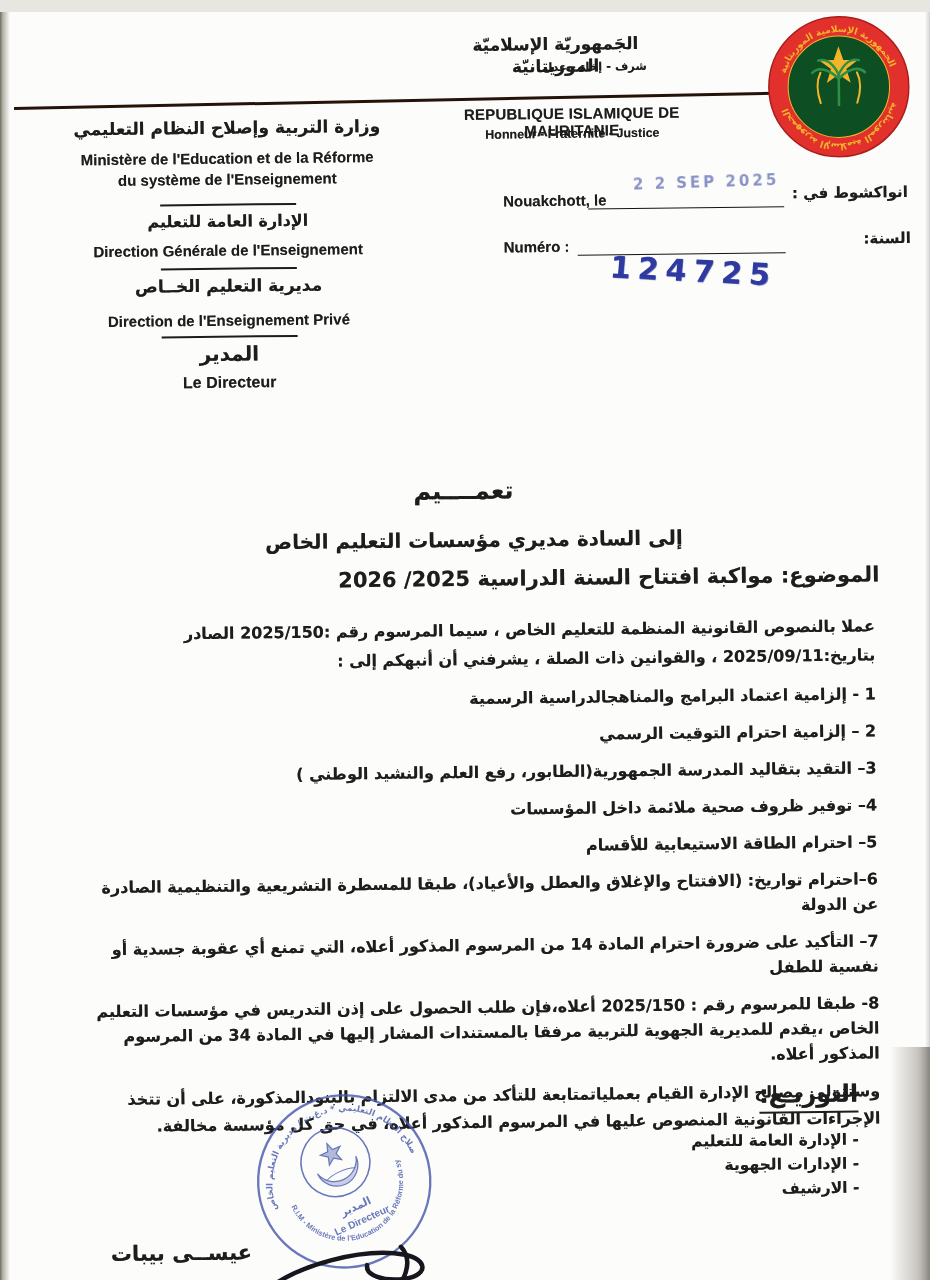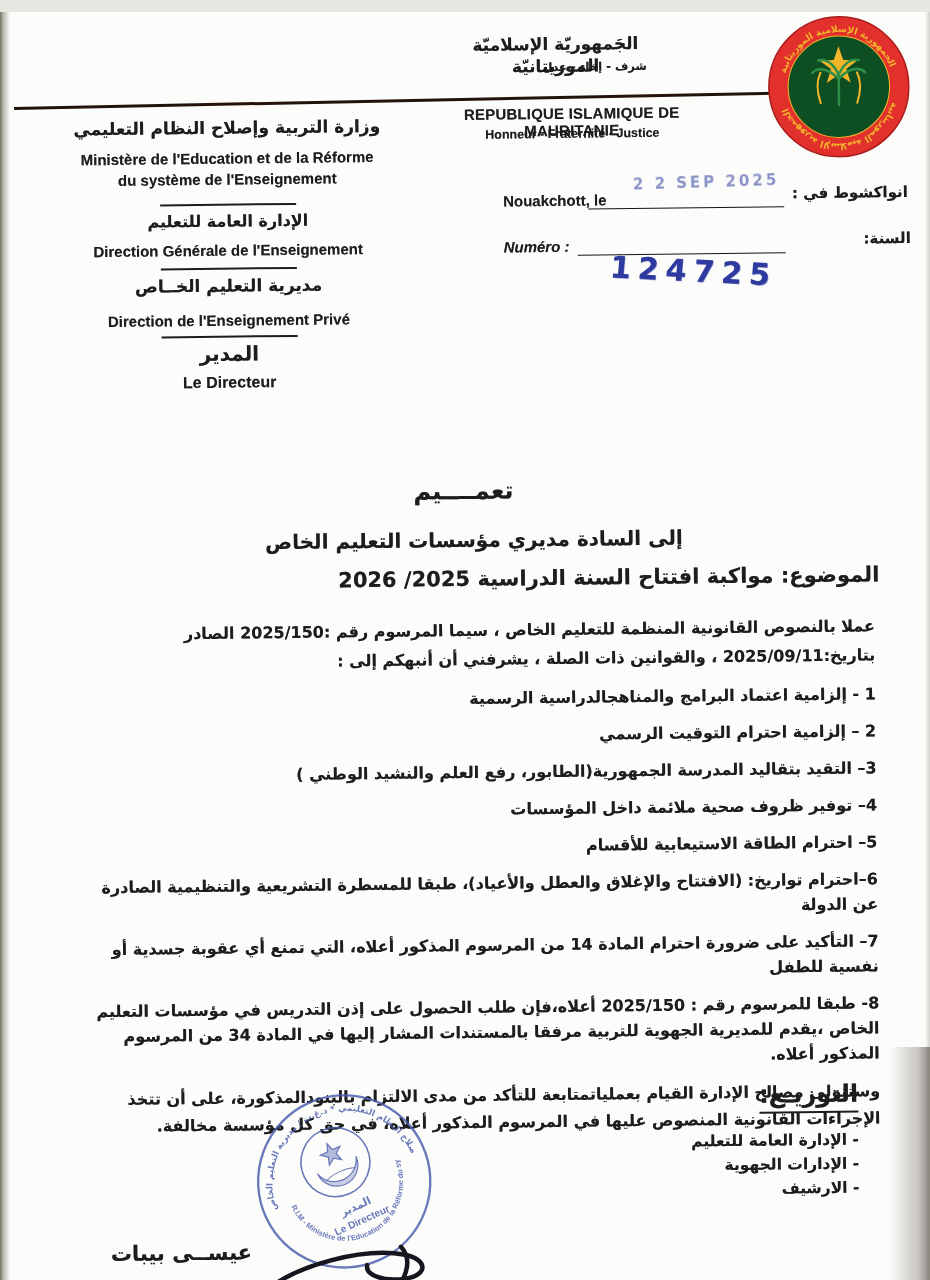--- a/index.html
+++ b/index.html
@@ -128,21 +128,21 @@
     <div class="abs fr b ctr ink lcol" style="top:297px;font-size:15px;">Direction de l'Enseignement Privé</div>
     <div class="abs divline" style="top:321px;"></div>
     <div class="abs ar b ctr ink lcol" style="top:327px;font-size:20px;">المدير</div>
     <div class="abs fr b ctr ink lcol" style="top:359px;font-size:16px;">Le Directeur</div>
 
     <div class="abs fr b ink lbl" style="top:181px;left:508px;">Nouakchott, le</div>
     <div class="abs blank-line" style="top:198px;left:593px;width:196px;"></div>
     <div class="abs ar b ink lbl" style="top:176px;left:797px;">انواكشوط في :</div>
     <div class="abs date-stamp" style="top:164px;left:638px;">2 2 SEP 2025</div>
 
-    <div class="abs fr b ink lbl" style="top:227px;left:508px;font-style:italic;">Numéro :</div>
+    <div class="abs fr b ink lbl" style="top:227px;left:508px;">Numéro :</div>
     <div class="abs blank-line" style="top:244px;left:582px;width:208px;"></div>
     <div class="abs ar b ink lbl" style="top:222px;left:868px;">السنة:</div>
     <div class="abs num-stamp" style="top:244px;left:614px;">124725</div>
 
     <div class="abs ar b ctr ink heading">تعمــــيم</div>
     <div class="abs ar b ctr ink addressee">إلى السادة مديري مؤسسات التعليم الخاص</div>
     <div class="abs ar b ink subject">الموضوع: مواكبة افتتاح السنة الدراسية 2025/ 2026</div>
 
     <div class="abs ar b ink body-block">
       <div class="intro">عملا بالنصوص القانونية  المنظمة للتعليم الخاص ، سيما المرسوم رقم :2025/150  الصادر بتاريخ:2025/09/11 ، والقوانين ذات الصلة ، يشرفني أن أنبهكم إلى :</div>

